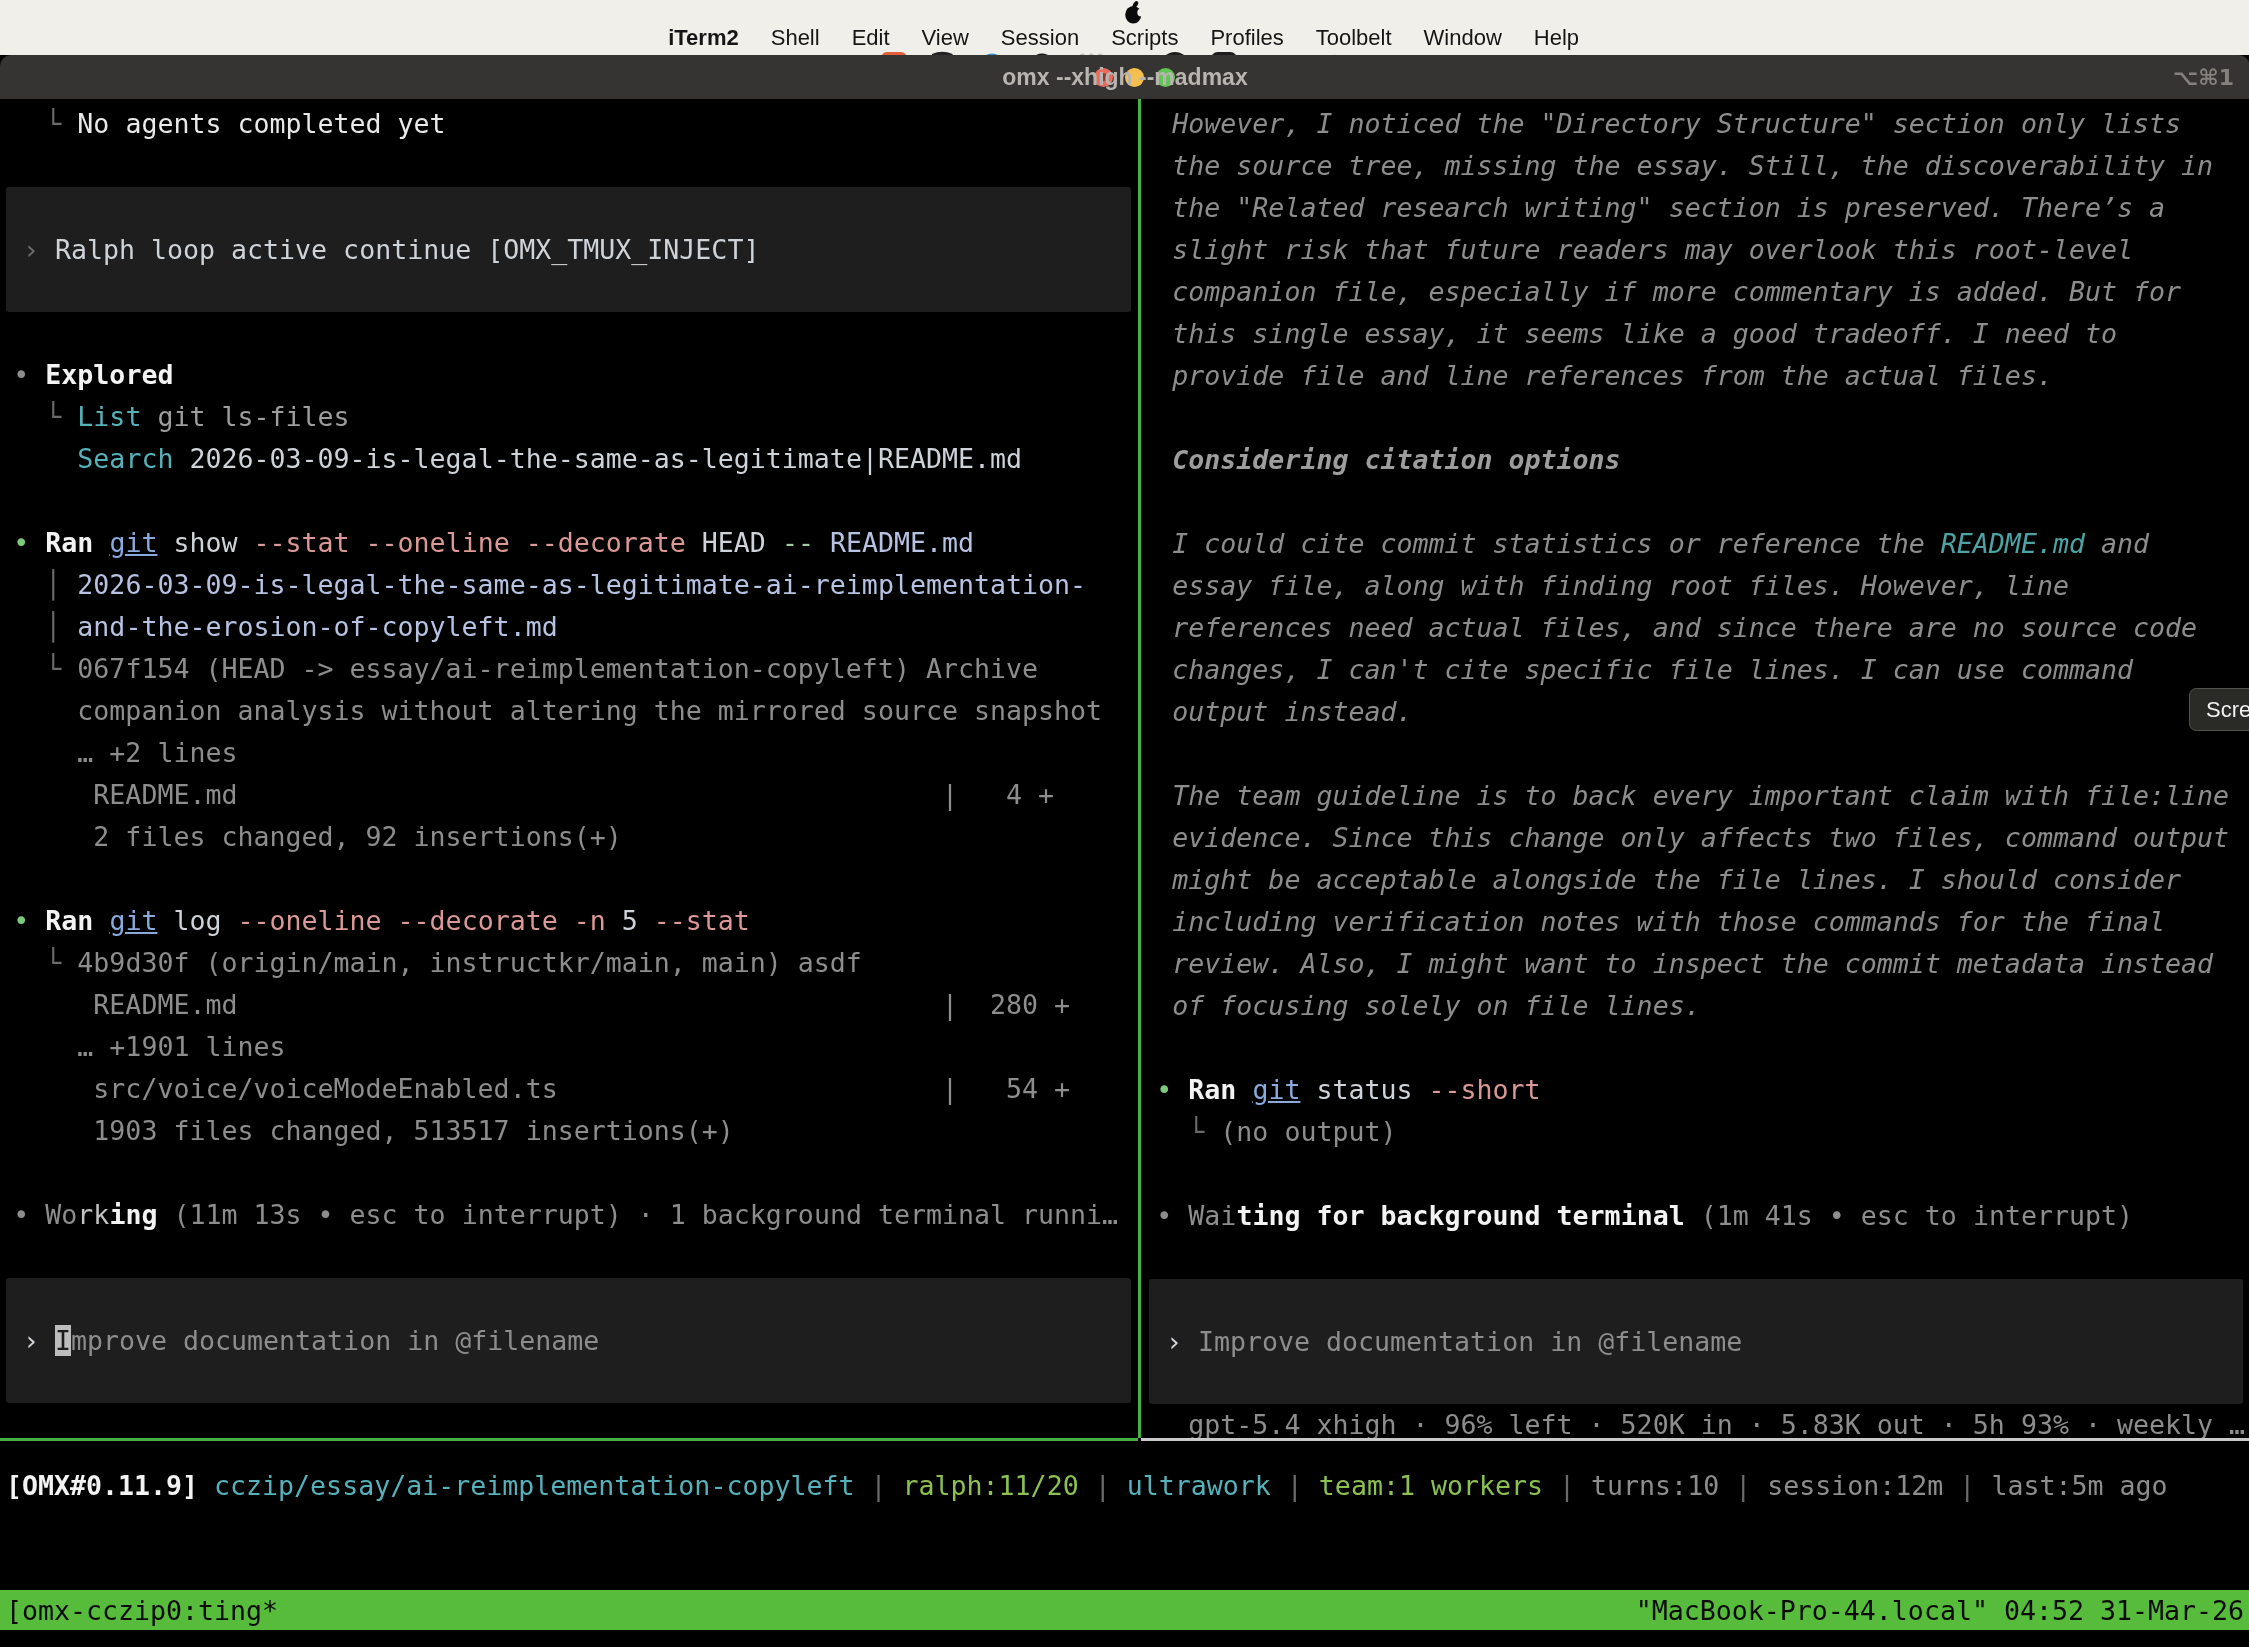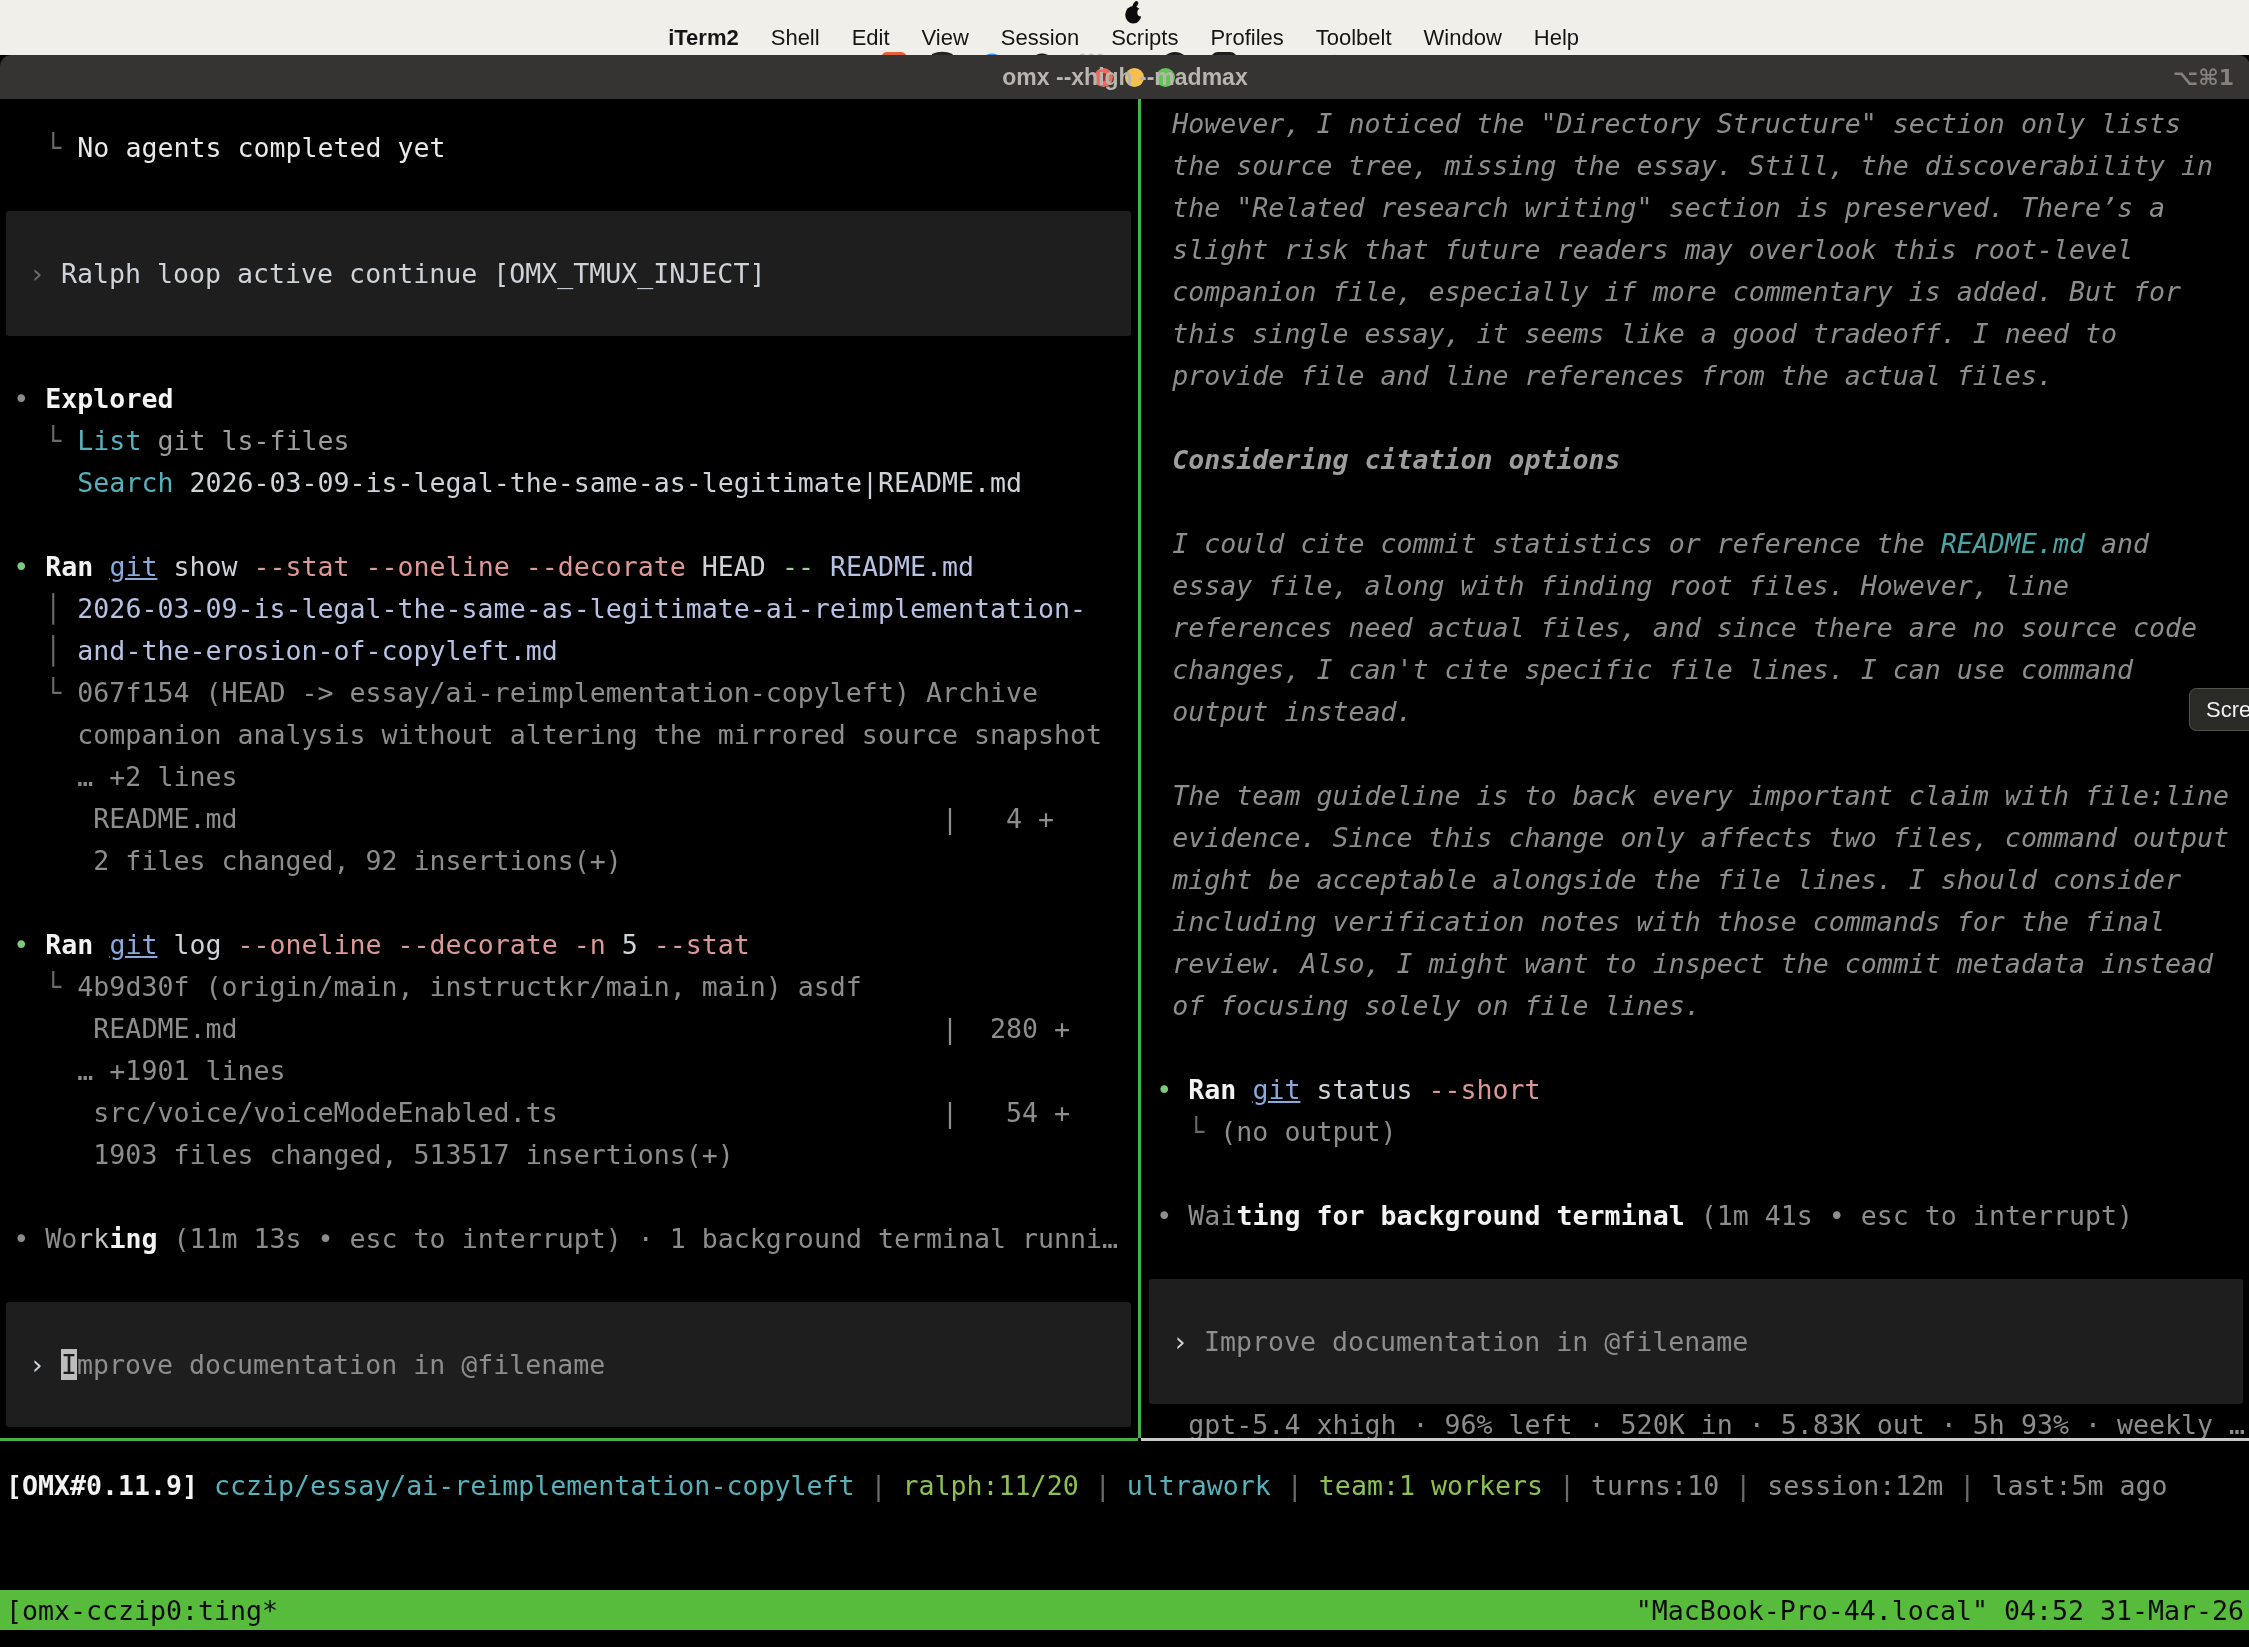--- a/index.html
+++ b/index.html
@@ -36,26 +36,26 @@
   .tl.red::after{content:"";position:absolute;left:5.9px;top:5.9px;width:7.4px;height:7.4px;border-radius:50%;background:#93372c;}
   .tl.yellow{background:#f5bf4f;}
   .tl.green{background:#61c555;}
   .title{position:absolute;left:0;right:0;text-align:center;color:#b8b5b0;font-weight:600;
          font-size:23px;font-family:"Liberation Sans",sans-serif;}
   .shortcut{position:absolute;right:16px;color:#85827d;font-size:22px;font-weight:600;
             font-family:"DejaVu Sans",sans-serif;}
   
   .terminal{position:absolute;left:0;top:44px;right:0;bottom:0;background:#000;}
   .pane{position:absolute;top:4.4px;overflow:hidden;}
-  #pane-left{left:0;width:1138px;padding-left:0;margin-top:24px;}
+  #pane-left{left:0;width:1138px;padding-left:0;}
   #pane-right{left:1143px;width:1107px;}
   .row{height:42px;line-height:42px;font-size:26.6px;white-space:pre;overflow:hidden;padding-left:13.3px;}
   .ibox{height:125px;background:#1e1e1e;border-radius:3px;margin-left:5.9px;margin-right:7.4px;
         display:flex;align-items:center;}
-  .ibox .row{padding-left:23px;width:100%;}
+  .ibox .row{padding-left:17px;width:100%;}
   .divider-v{position:absolute;left:1138px;top:0;width:3px;height:1339px;background:var(--c-bordergreen);}
   .hb-left{position:absolute;left:0;top:1339px;width:1138px;height:3px;background:var(--c-bordergreen);}
   .hb-right{position:absolute;left:1141px;top:1339px;width:1109px;height:3px;background:var(--c-borderlight);}
   .omx-line{position:absolute;left:5.9px;top:1366px;height:41px;line-height:41px;font-size:26.6px;white-space:pre;}
   .tmux-bar{position:absolute;left:0;top:1491px;width:2250px;height:40px;background:var(--c-tmuxgreen);
             color:#0a0a0a;font-size:26.6px;display:flex;align-items:center;justify-content:space-between;
             padding:0 5.9px;box-sizing:border-box;white-space:pre;}
   .toast{position:absolute;left:2189px;top:589px;width:103px;height:41px;background:#2a2a27;
          border:1.5px solid #55544c;border-radius:7.4px;color:#f2f2f2;display:flex;align-items:center;
          font-family:"Liberation Sans",sans-serif;font-size:22px;padding-left:16px;}

